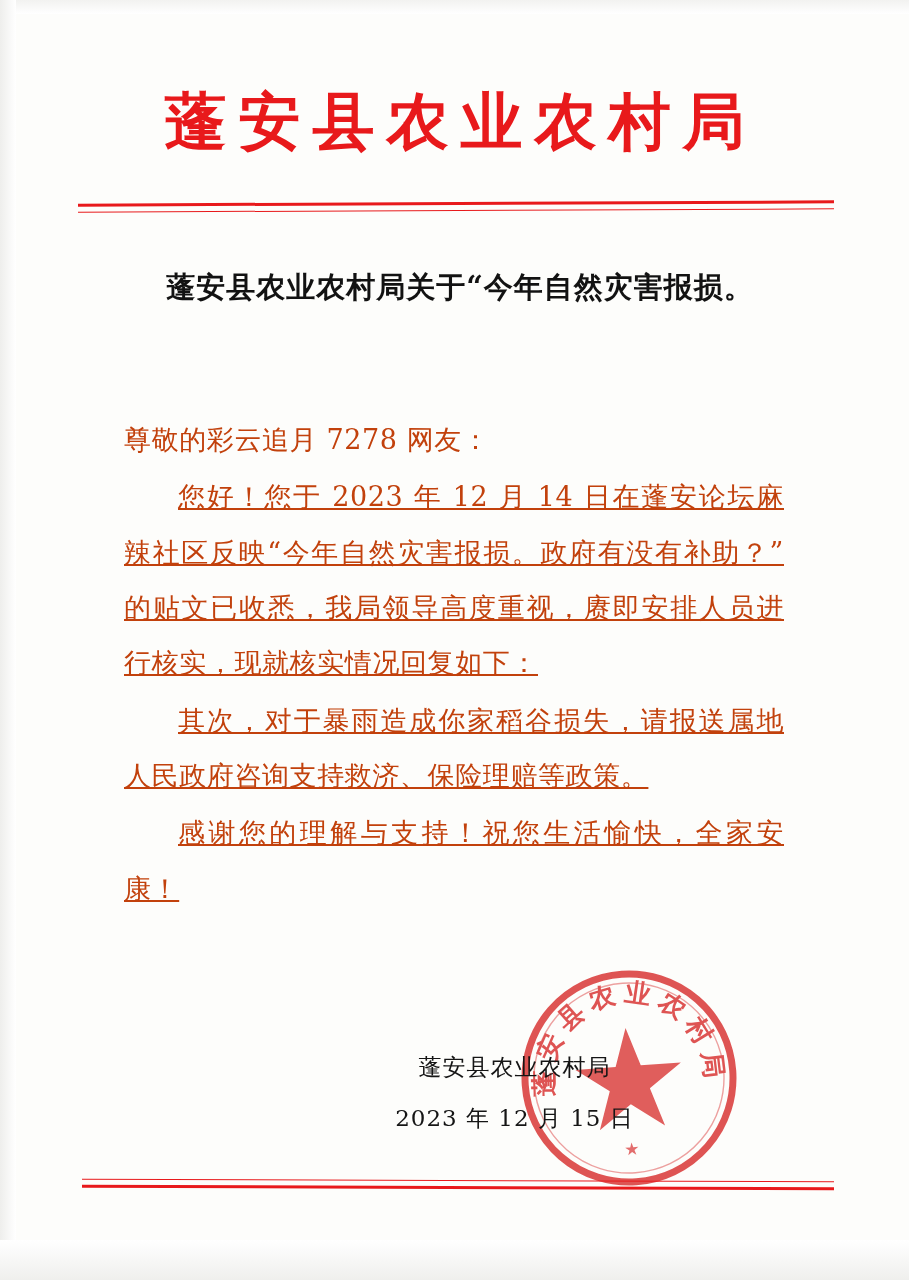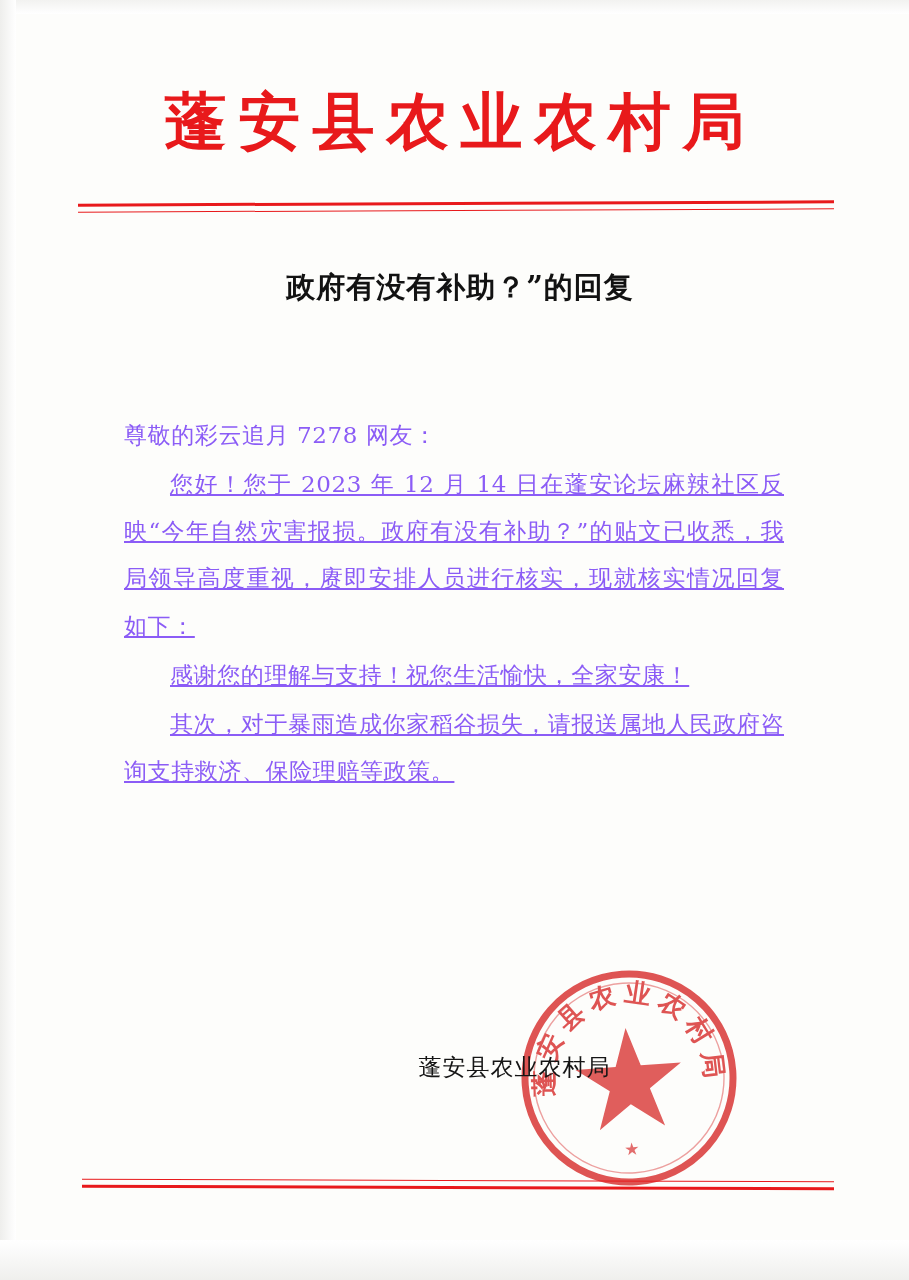--- a/index.html
+++ b/index.html
@@ -102,23 +102,23 @@
     line-height: 1.75;
     color: #121212;
     letter-spacing: 1px;
   }
 
   .body-text {
     position: absolute;
     top: 412px;
     left: 124px;
     width: 660px;
-    font-size: 23px;
+    font-size: 27px;
     line-height: 2.05;
-    color: #8b5cf6;
+    color: #c2410c;
     letter-spacing: 0.6px;
   }
   .body-text p {
     margin: 0 0 2px 0;
     text-align: justify;
   }
   .body-text p.indent {
     text-indent: 2em;
     text-decoration: underline;
   }
@@ -194,48 +194,49 @@
   <div class="letterhead">
     <div class="letterhead-title">蓬安县农业农村局</div>
   </div>
 
   <div class="rule-wrap">
     <div class="rule-thick"></div>
     <div class="rule-thin"></div>
   </div>
 
   <div class="doc-title">
-    <div>政府有没有补助？”的回复</div>
+    <div>蓬安县农业农村局关于“今年自然灾害报损。</div>
   </div>
 
   <div class="body-text">
     <p>尊敬的彩云追月 7278 网友：</p>
     <p class="indent">您好！您于 2023 年 12 月 14 日在蓬安论坛麻辣社区反映“今年自然灾害报损。政府有没有补助？”的贴文已收悉，我局领导高度重视，赓即安排人员进行核实，现就核实情况回复如下：</p>
+    <p class="indent">其次，对于暴雨造成你家稻谷损失，请报送属地人民政府咨询支持救济、保险理赔等政策。</p>
     <p class="indent">感谢您的理解与支持！祝您生活愉快，全家安康！</p>
-    <p class="indent">其次，对于暴雨造成你家稻谷损失，请报送属地人民政府咨询支持救济、保险理赔等政策。</p>
   </div>
 
   <div class="seal">
     <svg width="232" height="232" viewBox="0 0 232 232" aria-hidden="true">
       <circle cx="116" cy="116" r="104" fill="none" stroke="#d8302f" stroke-width="7"></circle>
       <circle cx="116" cy="116" r="95" fill="none" stroke="#d8302f" stroke-width="1.4" opacity="0.55"></circle>
       <path d="M116 66 L128.6 104.2 L168.8 104.2 L136.1 127.8 L148.7 166 L116 142.4 L83.3 166 L95.9 127.8 L63.2 104.2 L103.4 104.2 Z" fill="#d8302f" opacity="0.95"></path>
       <path id="sealArcTop" d="M 116 116 m -76,0 a 76,76 0 1,1 152,0" fill="none"></path>
       <text fill="#d8302f" font-size="26" font-family="'DejaVu Serif','Liberation Serif',serif" font-weight="bold" letter-spacing="7">
         <textPath href="#sealArcTop" startOffset="50%" text-anchor="middle">蓬安县农业农村局</textPath>
       </text>
       <path id="sealArcBottom" d="M 116 116 m -66,10 a 66,66 0 1,0 132,0" fill="none"></path>
       <text fill="#d8302f" font-size="15" font-family="'DejaVu Serif','Liberation Serif',serif" letter-spacing="4" opacity="0.85">
         <textPath href="#sealArcBottom" startOffset="50%" text-anchor="middle">★</textPath>
       </text>
     </svg>
   </div>
 
   <div class="sign-block">
     <div class="sign-org">蓬安县农业农村局</div>
+    <div class="sign-date">2023 年 12 月 15 日</div>
   </div>
 
   <div class="footer-rule">
     <div class="thin"></div>
     <div class="thick"></div>
   </div>
 
 </div>
 
 </body></html>

